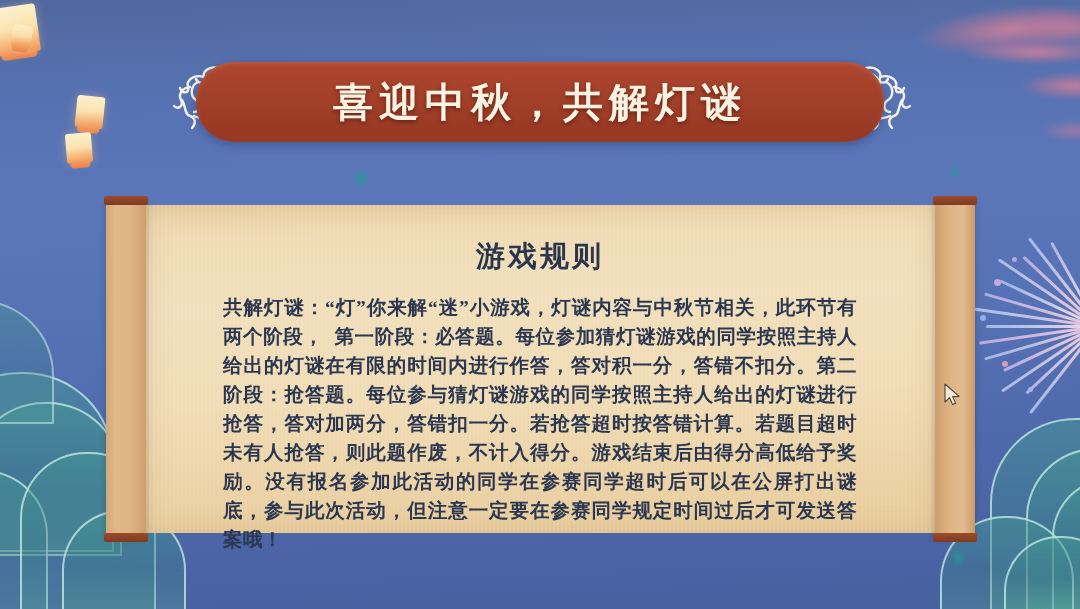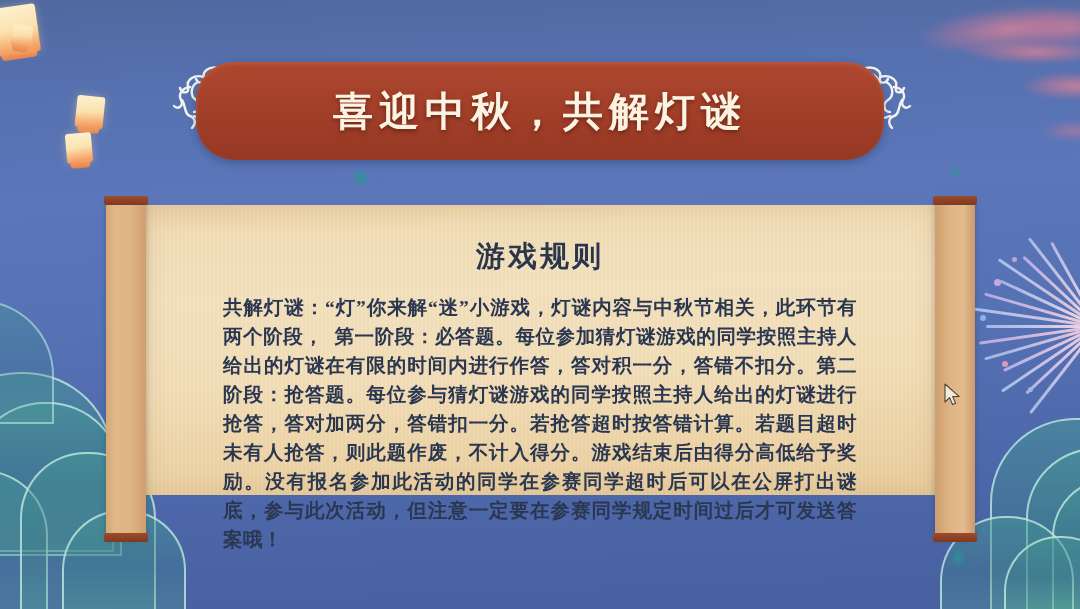--- a/index.html
+++ b/index.html
@@ -89,21 +89,21 @@
     border-radius: 50% 50% 45% 45%;
     background: radial-gradient(closest-side, rgba(40,150,150,.85), rgba(40,140,145,0));
   }
 
   
   #banner {
     position: absolute;
     left: 196px;
     top: 62px;
     width: 688px;
-    height: 98px;
+    height: 80px;
     border-radius: 38px;
     background: linear-gradient(180deg, #ad4730 0%, #a3402a 45%, #963823 100%);
     box-shadow: inset 0 2px 4px rgba(255,180,150,.18), 0 3px 9px rgba(20,30,70,.30);
     display: flex;
     align-items: center;
     justify-content: center;
     z-index: 5;
   }
   #banner-title {
     font-family: "Liberation Sans", "DejaVu Sans", sans-serif;
@@ -123,21 +123,21 @@
   }
   .banner-cap.left  { left: 168px; }
   .banner-cap.right { left: 860px; }
 
   
   #scroll {
     position: absolute;
     left: 106px;
     top: 205px;
     width: 869px;
-    height: 290px;
+    height: 328px;
     z-index: 6;
   }
   #paper {
     position: absolute;
     left: 39px;
     top: 0;
     right: 40px;
     bottom: 0;
     background: linear-gradient(178deg,
       #ebd2a7 0%,

